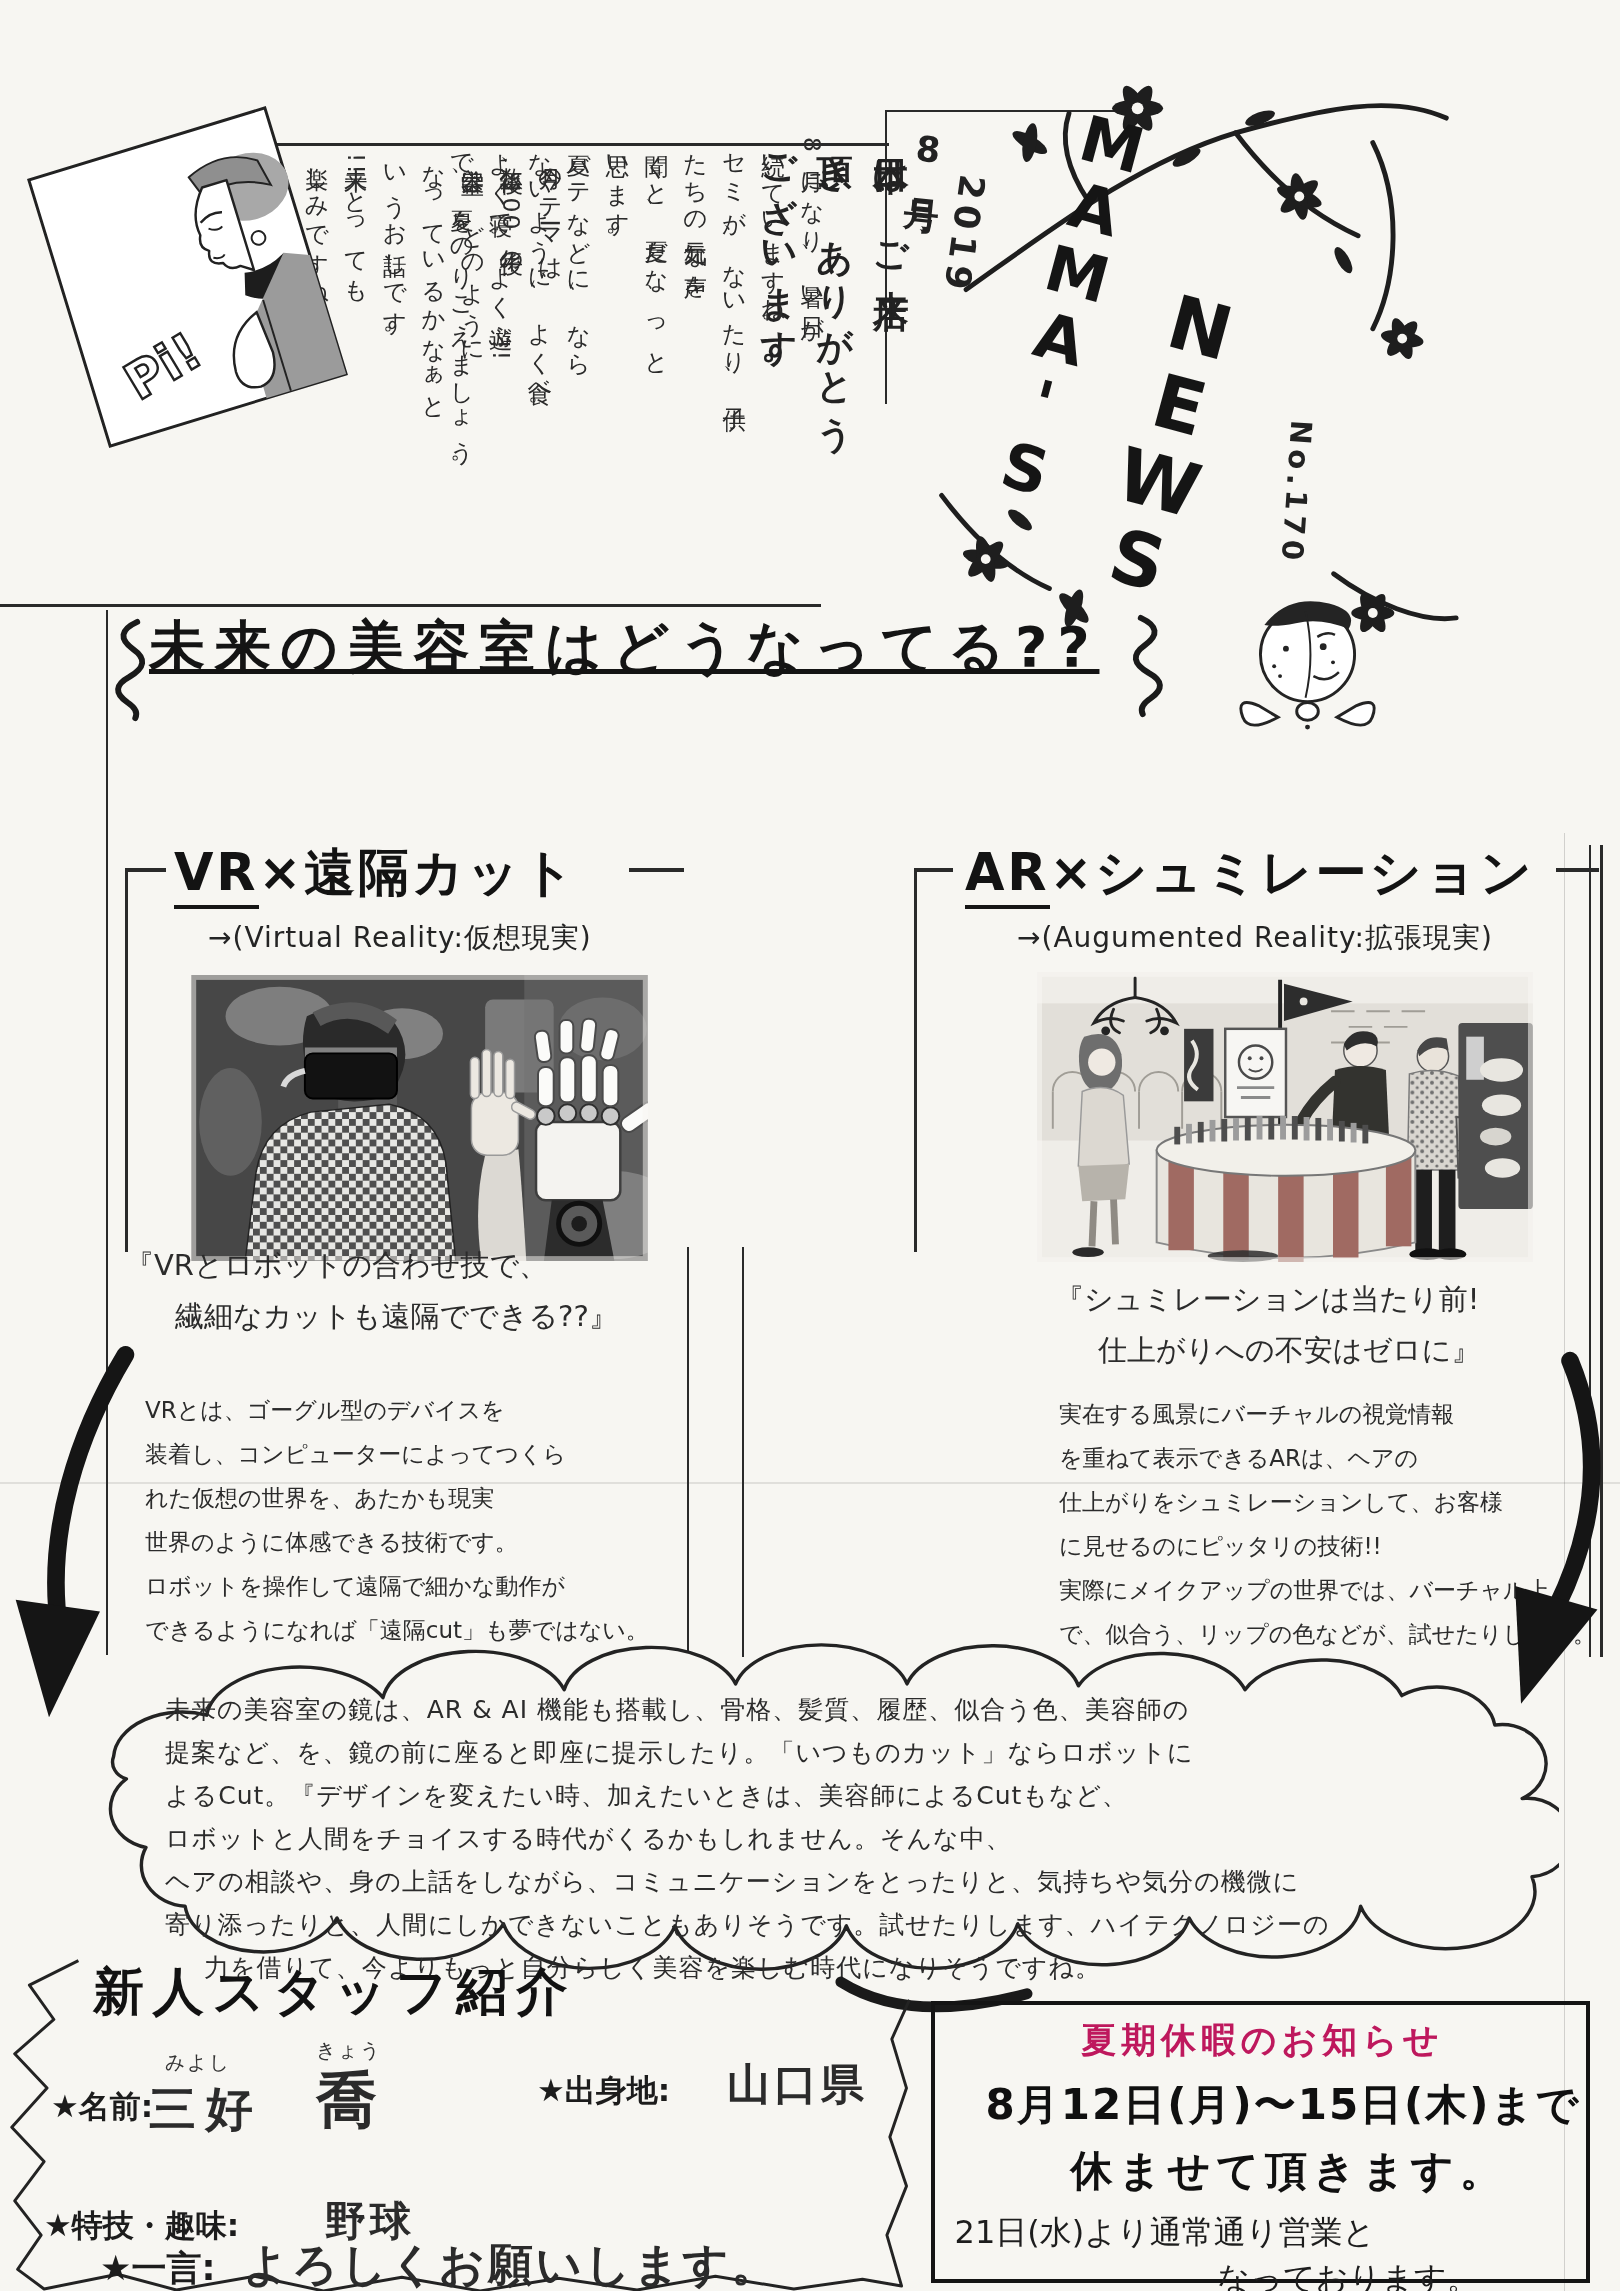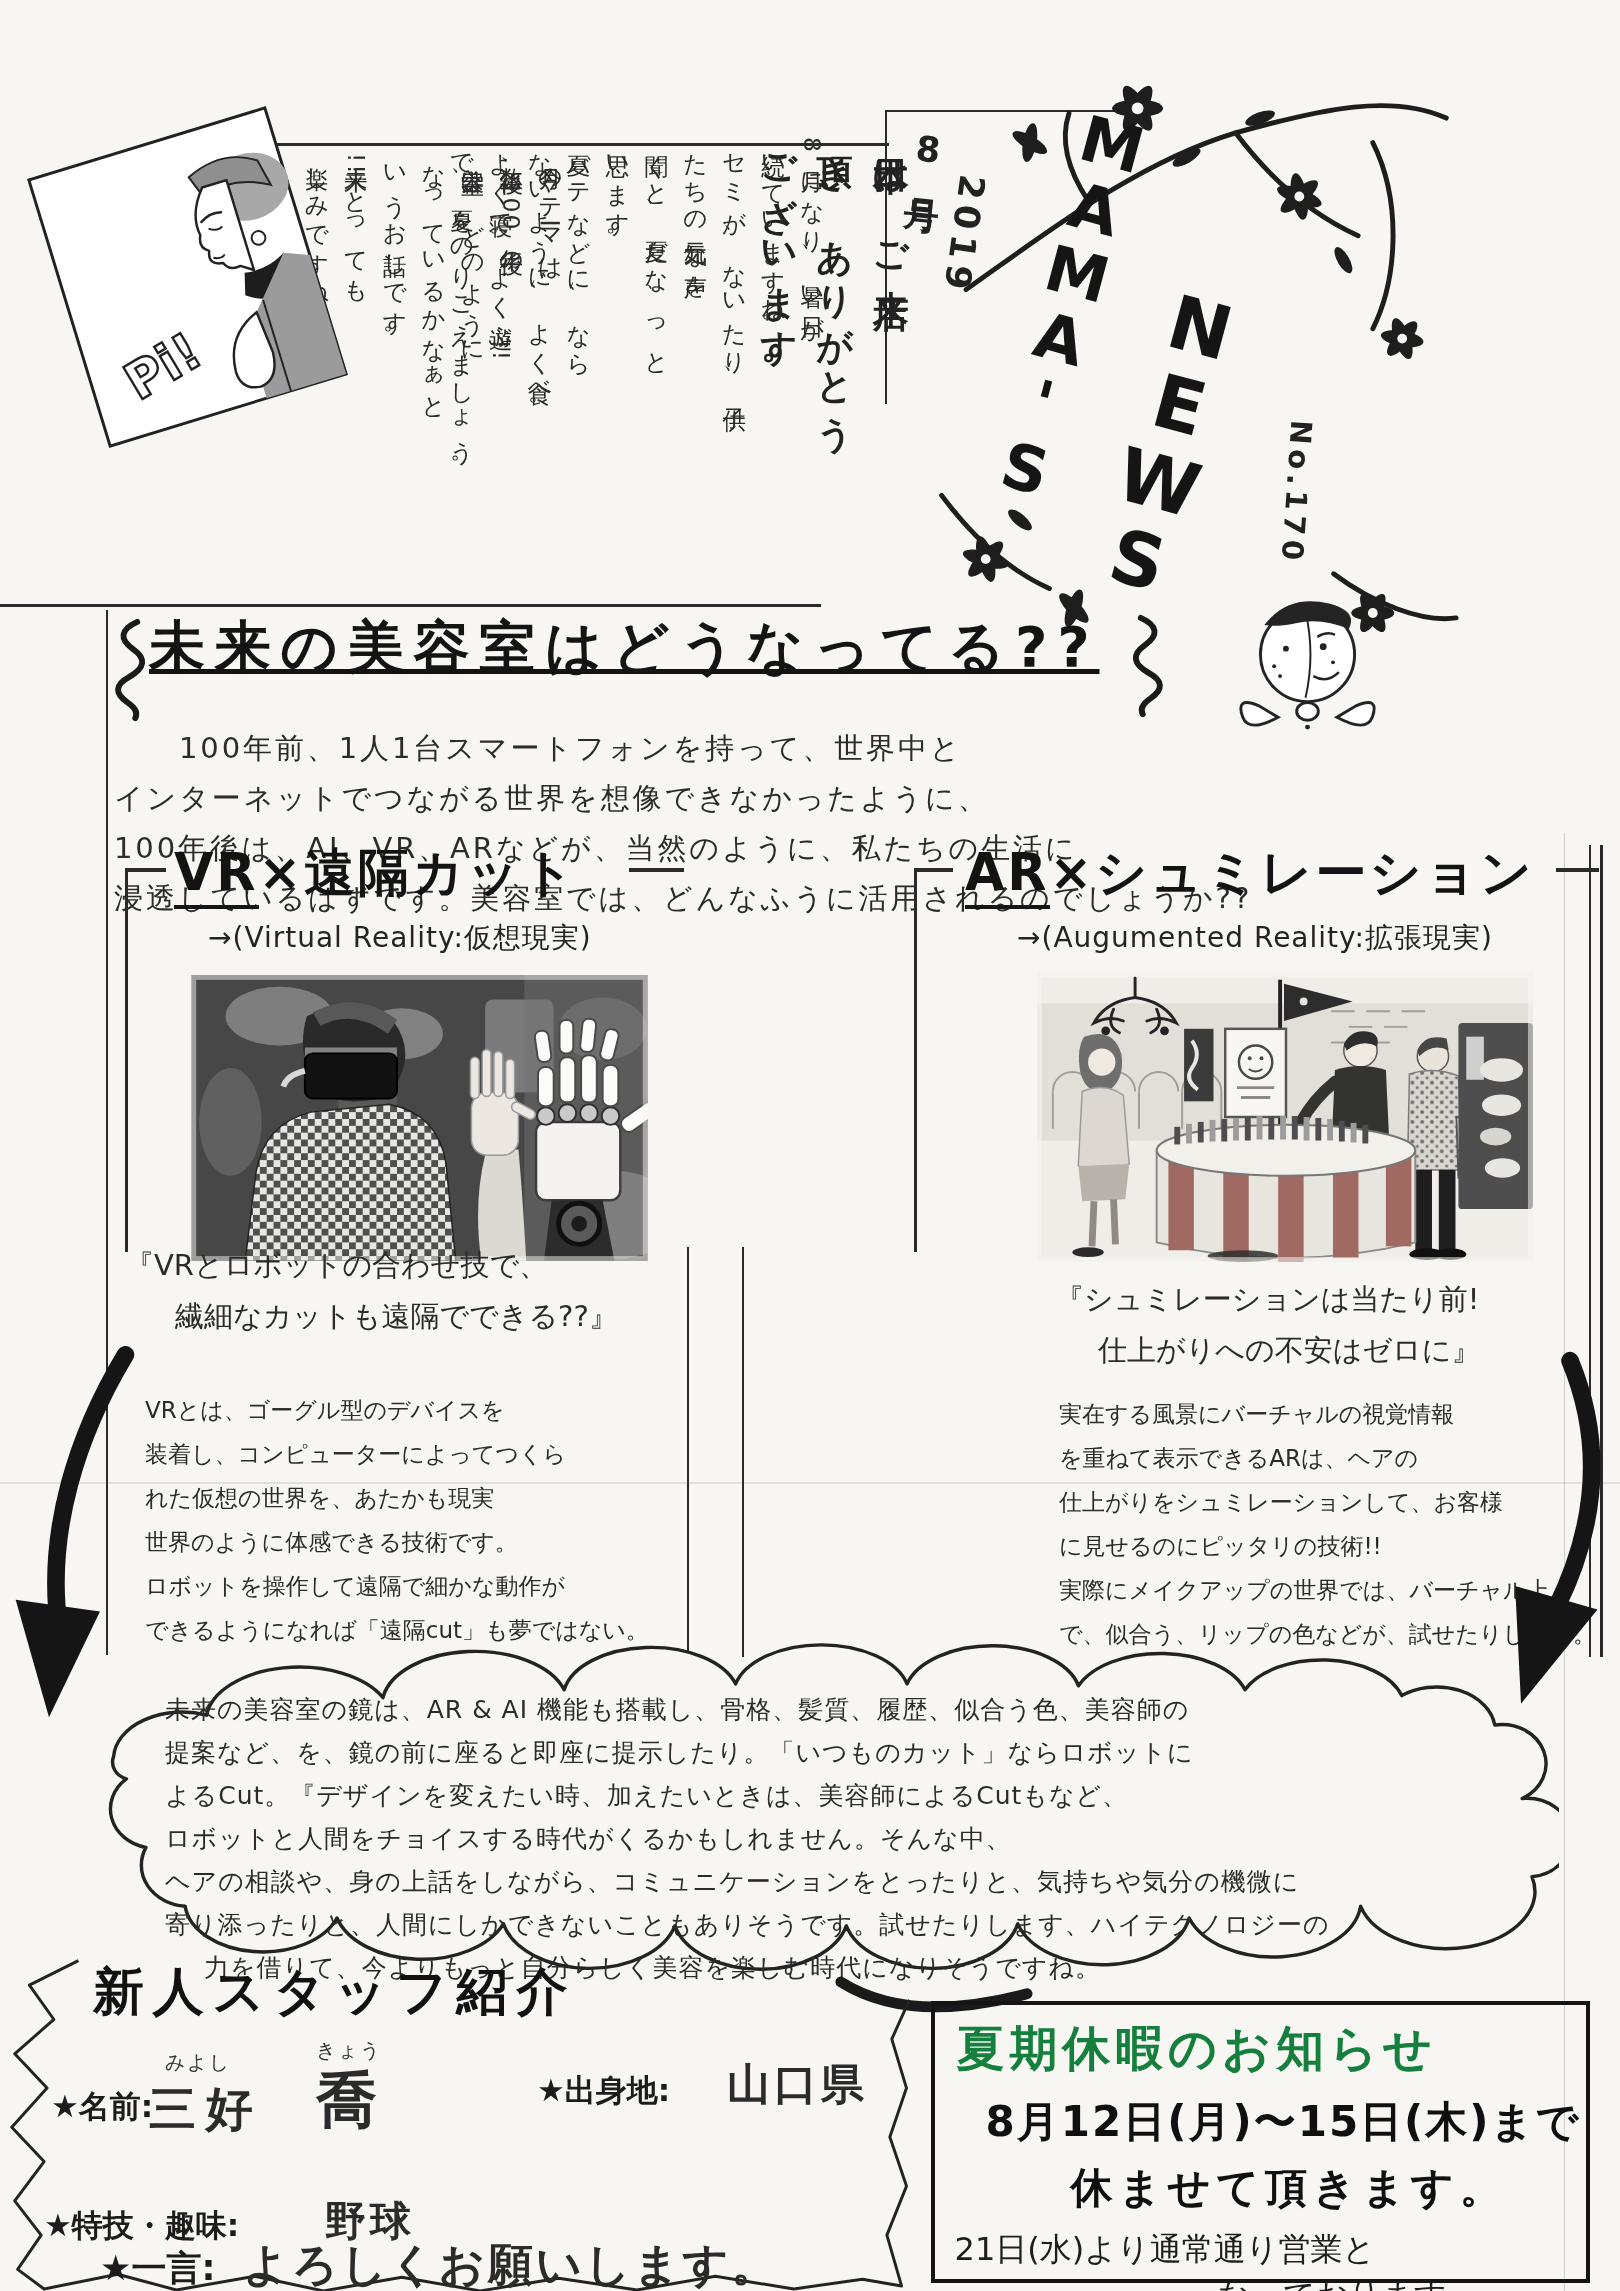--- a/index.html
+++ b/index.html
@@ -181,26 +181,20 @@
     <path d="M 88 98 q 14 8 26 -4" stroke="#242424" stroke-width="2.5" fill="none"></path>
     <circle cx="48" cy="88" r="2" fill="#242424"></circle>
       <circle cx="54" cy="98" r="2" fill="#242424"></circle>
       <circle cx="108" cy="84" r="2" fill="#242424"></circle>
     <path d="M 32 128 Q 8 118 16 140 Q 22 156 52 140 Z" fill="#fff" stroke="#242424" stroke-width="3"></path>
     <path d="M 132 128 Q 156 118 148 140 Q 142 156 112 140 Z" fill="#fff" stroke="#242424" stroke-width="3"></path>
     <ellipse cx="82" cy="134" rx="11" ry="9" fill="#fff" stroke="#242424" stroke-width="3"></ellipse>
     <circle cx="82" cy="150" r="2.5" fill="#242424"></circle>
   </svg>
 
-  <div class="abs intro pen" style="left:114px;top:723px;">
-    <p>100年前、1人1台スマートフォンを持って、世界中と</p>
-    <p>インターネットでつながる世界を想像できなかったように、</p>
-    <p>100年後は、AI、VR、ARなどが、当然のように、私たちの生活に</p>
-    <p>浸透しているはずです。美容室では、どんなふうに活用されるのでしょうか??</p>
-  </div>
 
   <div class="abs sec-title" style="left:174px;top:839px;">
     <span class="u">VR</span><span>×遠隔カット</span>
   </div>
   <div class="abs sec-sub" style="left:208px;top:919px;">→(Virtual Reality:仮想現実)</div>
 
   <svg class="abs" style="left:191px;top:975px;" width="457" height="286" viewBox="0 0 466 292">
     <defs>
       <pattern id="gingham" width="14" height="14" patternUnits="userSpaceOnUse">
         <rect width="14" height="14" fill="#e6e6e3"></rect>
@@ -461,21 +455,21 @@
   <div class="abs furi" style="left:316px;top:2037px;">きょう</div>
   <div class="abs pen" style="left:316px;top:2060px;font-size:61px;font-weight:600;">喬</div>
   <div class="abs star-label" style="left:537px;top:2070px;font-size:31px;">★出身地:</div>
   <div class="abs pen" style="left:727px;top:2056px;font-size:43px;font-weight:600;letter-spacing:3.9px;">山口県</div>
   <div class="abs star-label" style="left:44px;top:2205px;font-size:31px;">★特技・趣味:</div>
   <div class="abs pen" style="left:325px;top:2194px;font-size:41px;font-weight:600;letter-spacing:3.9px;text-align:center;">野球</div>
   <div class="abs star-label" style="left:100px;top:2245px;font-size:35px;">★一言:</div>
   <div class="abs pen" style="left:243px;top:2235px;font-size:45px;font-weight:600;letter-spacing:2.9px;">よろしくお願いします。</div>
 
   <div class="abs" style="left:931px;top:2001px;width:659px;height:282px;border:4.9px solid #141414;box-sizing:border-box;padding:9.8px 17.6px;">
-    <p class="hol-line" style="font-size:48px;font-weight:800;letter-spacing:4.9px;color:#15803d;margin:2px 0 0 3.9px;">夏期休暇のお知らせ</p>
+    <p class="hol-line" style="font-size:35px;font-weight:800;letter-spacing:4.9px;color:#be185d;margin:2px 0 0 3.9px;text-align:center;">夏期休暇のお知らせ</p>
     <p class="hol-line" style="font-size:42px;font-weight:800;letter-spacing:2px;color:#101010;margin:13.7px 0 0 33px;">8月12日(月)〜15日(木)まで</p>
     <p class="hol-line" style="font-size:42px;font-weight:800;letter-spacing:5.9px;color:#101010;margin:9.8px 0 0 118px;">休ませて頂きます。</p>
     <p class="hol-line" style="font-size:32px;font-weight:500;color:#1d1d1d;margin:11.8px 0 0 2px;">21日(水)より通常通り営業と</p>
     <p class="hol-line" style="font-size:32px;font-weight:500;color:#1d1d1d;margin:2px 0 0 265px;">なっております。</p>
   </div>
 
 </div>
 
 
 </body></html>

